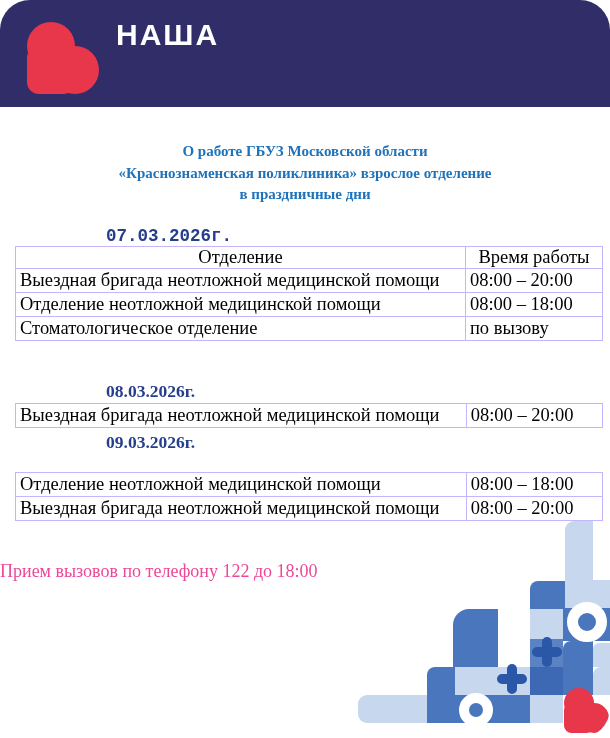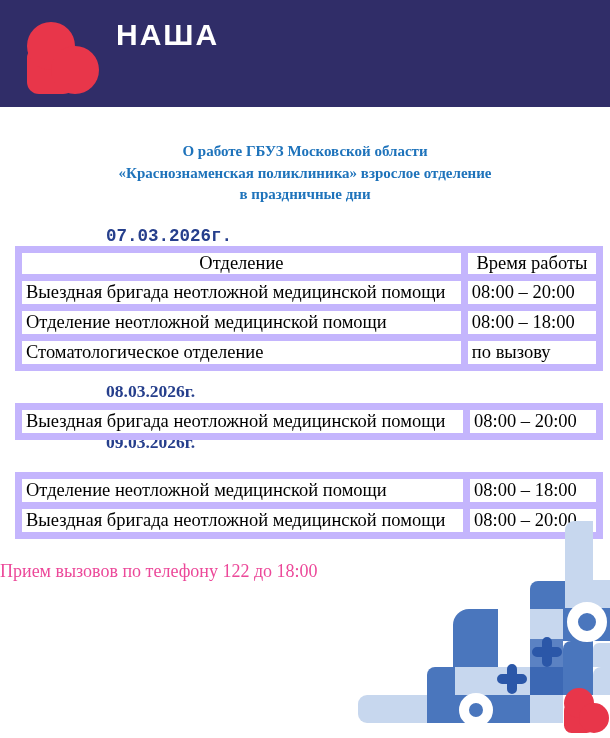--- a/index.html
+++ b/index.html
@@ -1,34 +1,34 @@
 <!DOCTYPE html>
 <html><head>
 <meta charset="utf-8">
 <style>
   html,body{margin:0;padding:0;background:#fff;}
   #page{position:relative;width:610px;height:738px;background:#ffffff;overflow:hidden;
-        font-family:"Liberation Serif", serif;}
+        font-family:"Liberation Serif", serif;border-radius:30px;}
   
   .hdr{position:absolute;left:0;top:0;width:610px;height:107px;background:#302d68;}
   .brand-text{position:absolute;left:116px;top:17px;color:#ffffff;
               font-family:"Liberation Sans", sans-serif;font-weight:bold;
               font-size:30px;line-height:36px;letter-spacing:2px;}
   .logo-heart{position:absolute;left:27px;top:22px;}
   
   .title{position:absolute;left:0;top:141px;width:610px;text-align:center;
          color:#1e73bb;font-weight:bold;font-size:15px;line-height:21.5px;}
   
   .date{position:absolute;left:106px;color:#263f8c;font-weight:bold;font-size:17.5px;}
   .d0{top:226px;font-family:Liberation Mono, monospace;} .d1{top:381px;} .d2{top:432px;}
   
   table.sched{position:absolute;left:15px;width:588px;border-collapse:collapse;
               font-size:18.5px;color:#000;}
   .t0{top:246px;} .t1{top:403px;} .t2{top:472px;}
-  table.sched td,table.sched th{border:7px solid #c4b5fd;font-weight:normal;
+  table.sched td,table.sched th{border:1px solid #c4b5fd;font-weight:normal;
               height:23px;padding:0 4px;white-space:nowrap;}
   table.sched th{height:17px;text-align:center;}
   td.dept{width:446px;text-align:left;}
   td.hours,th.hours{width:132px;text-align:left;}
   th.hours{text-align:center;}
   
   .footer{position:absolute;left:0;top:561px;width:570px;text-align:left;
           color:#ec4899;font-weight:normal;font-size:18px;}
   
   .pattern{position:absolute;left:352px;top:517px;width:258px;height:221px;}

